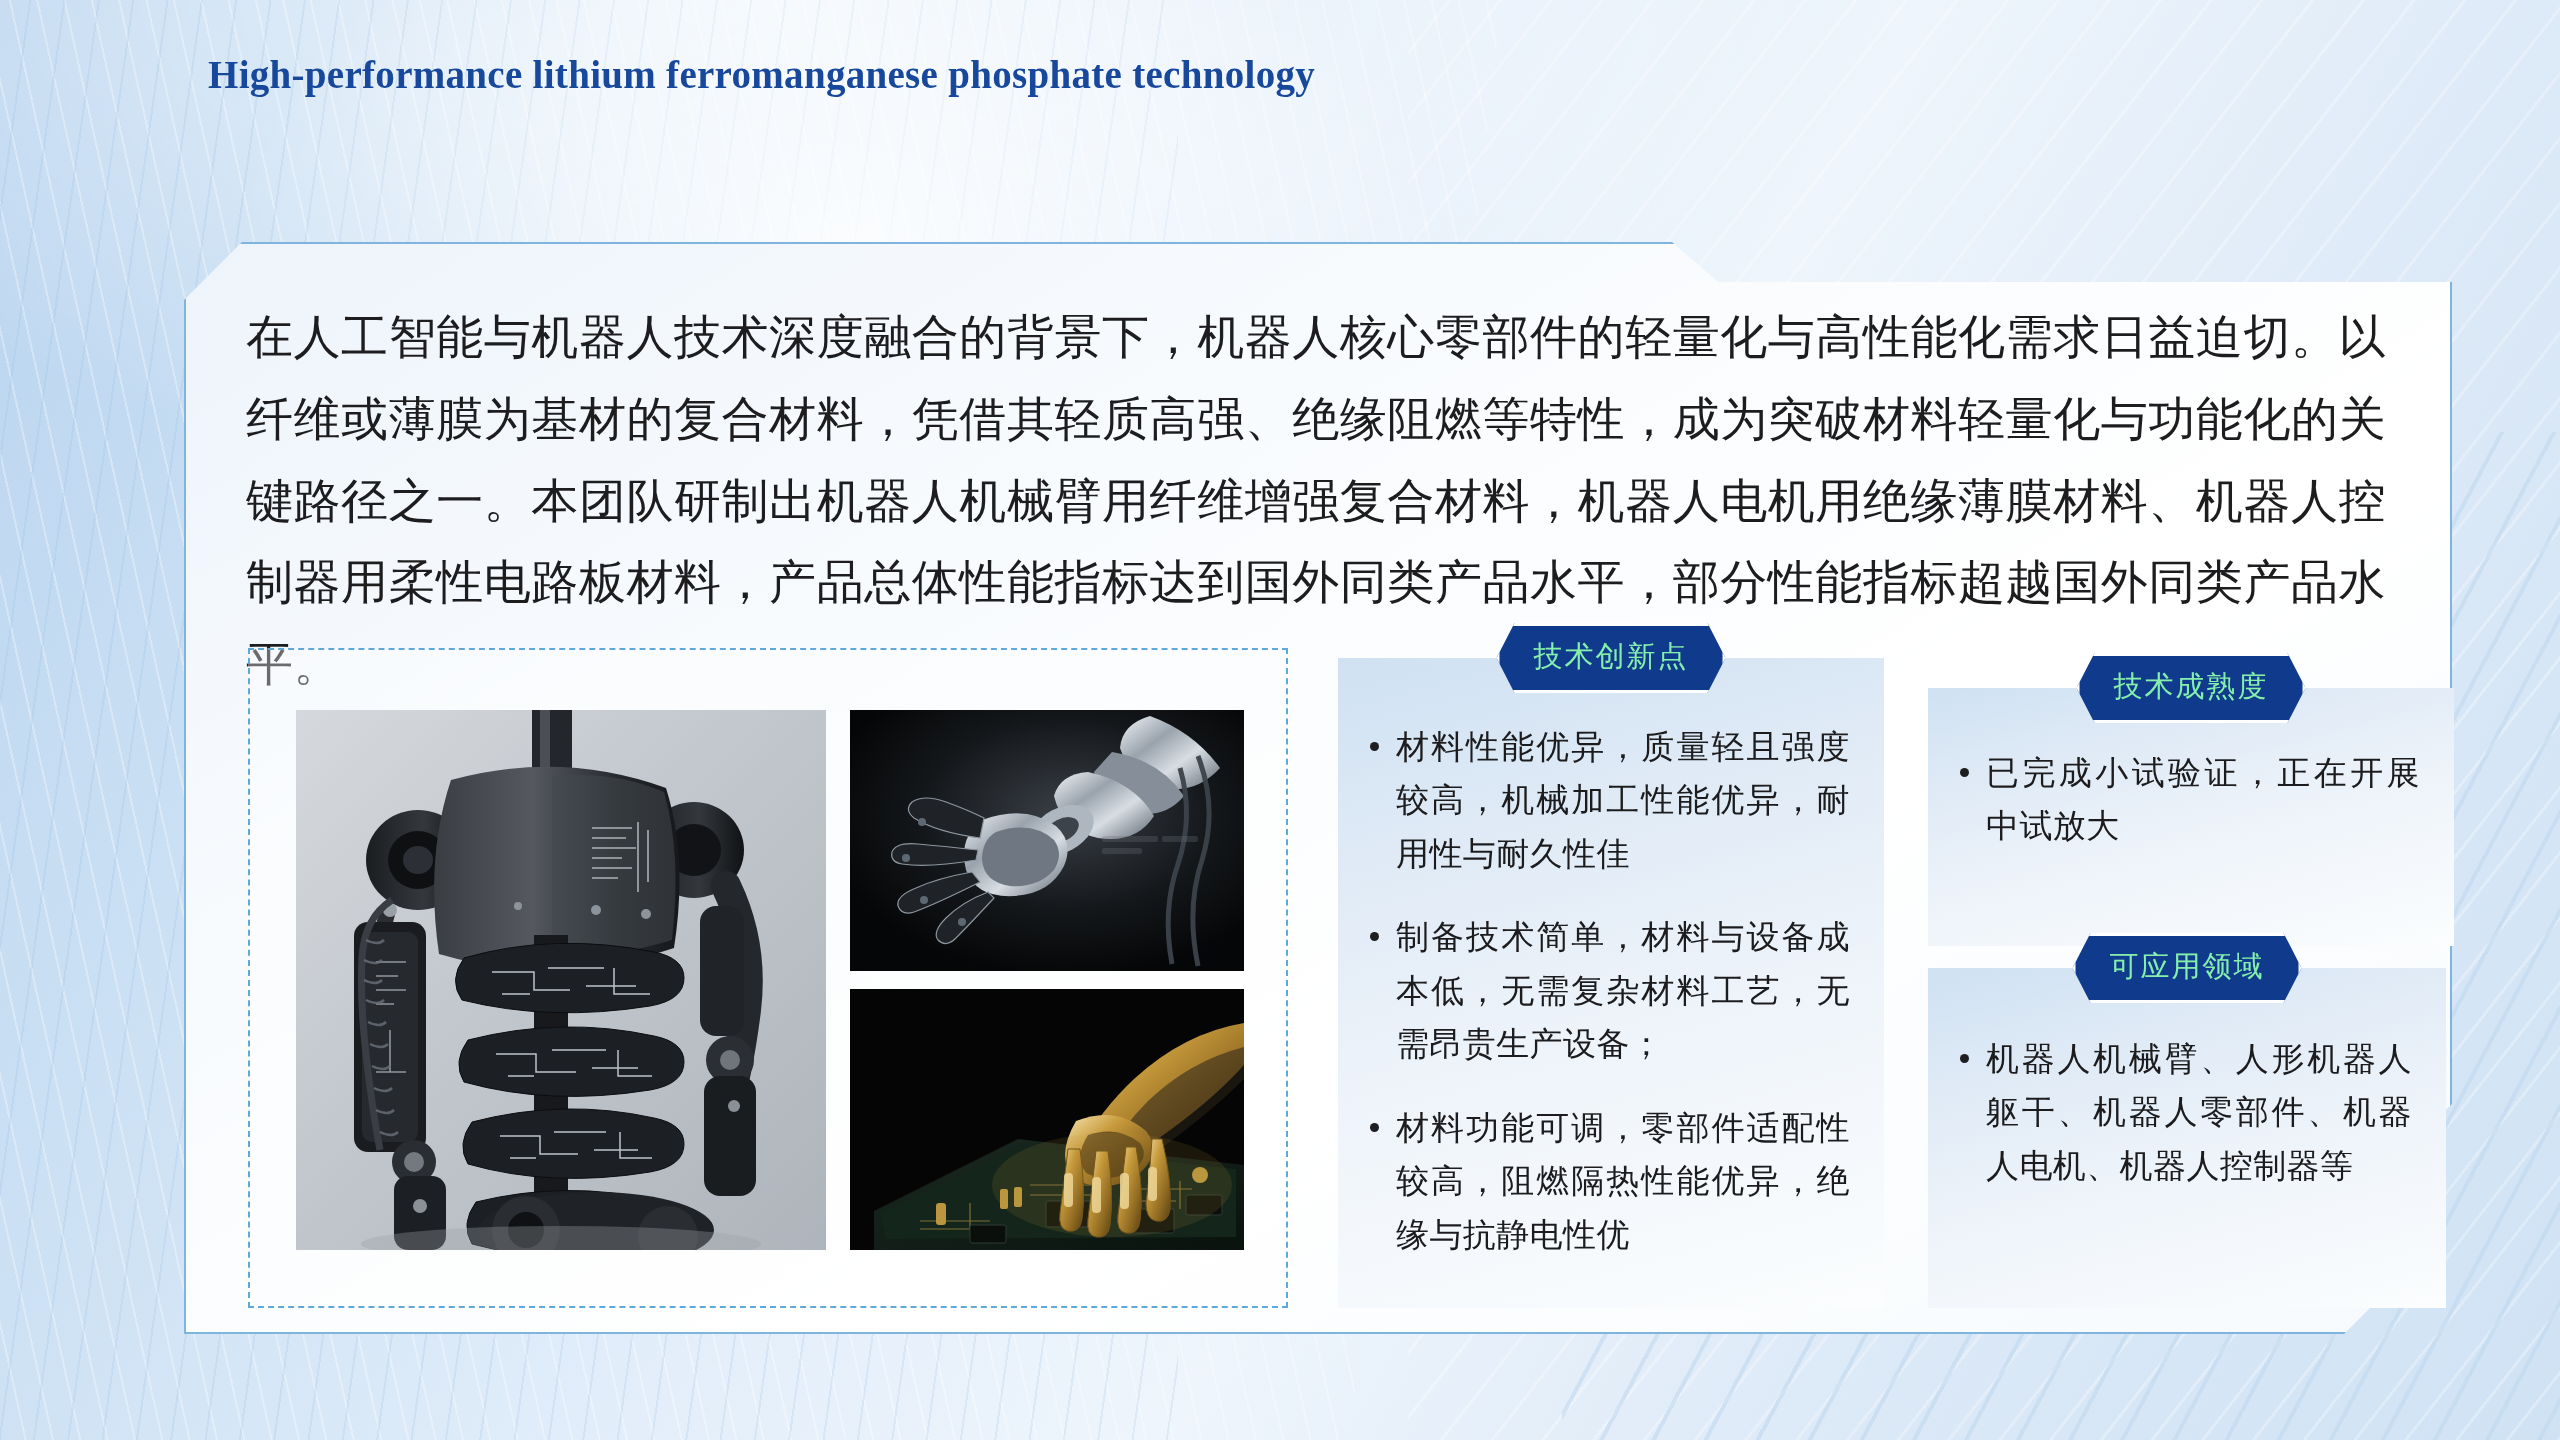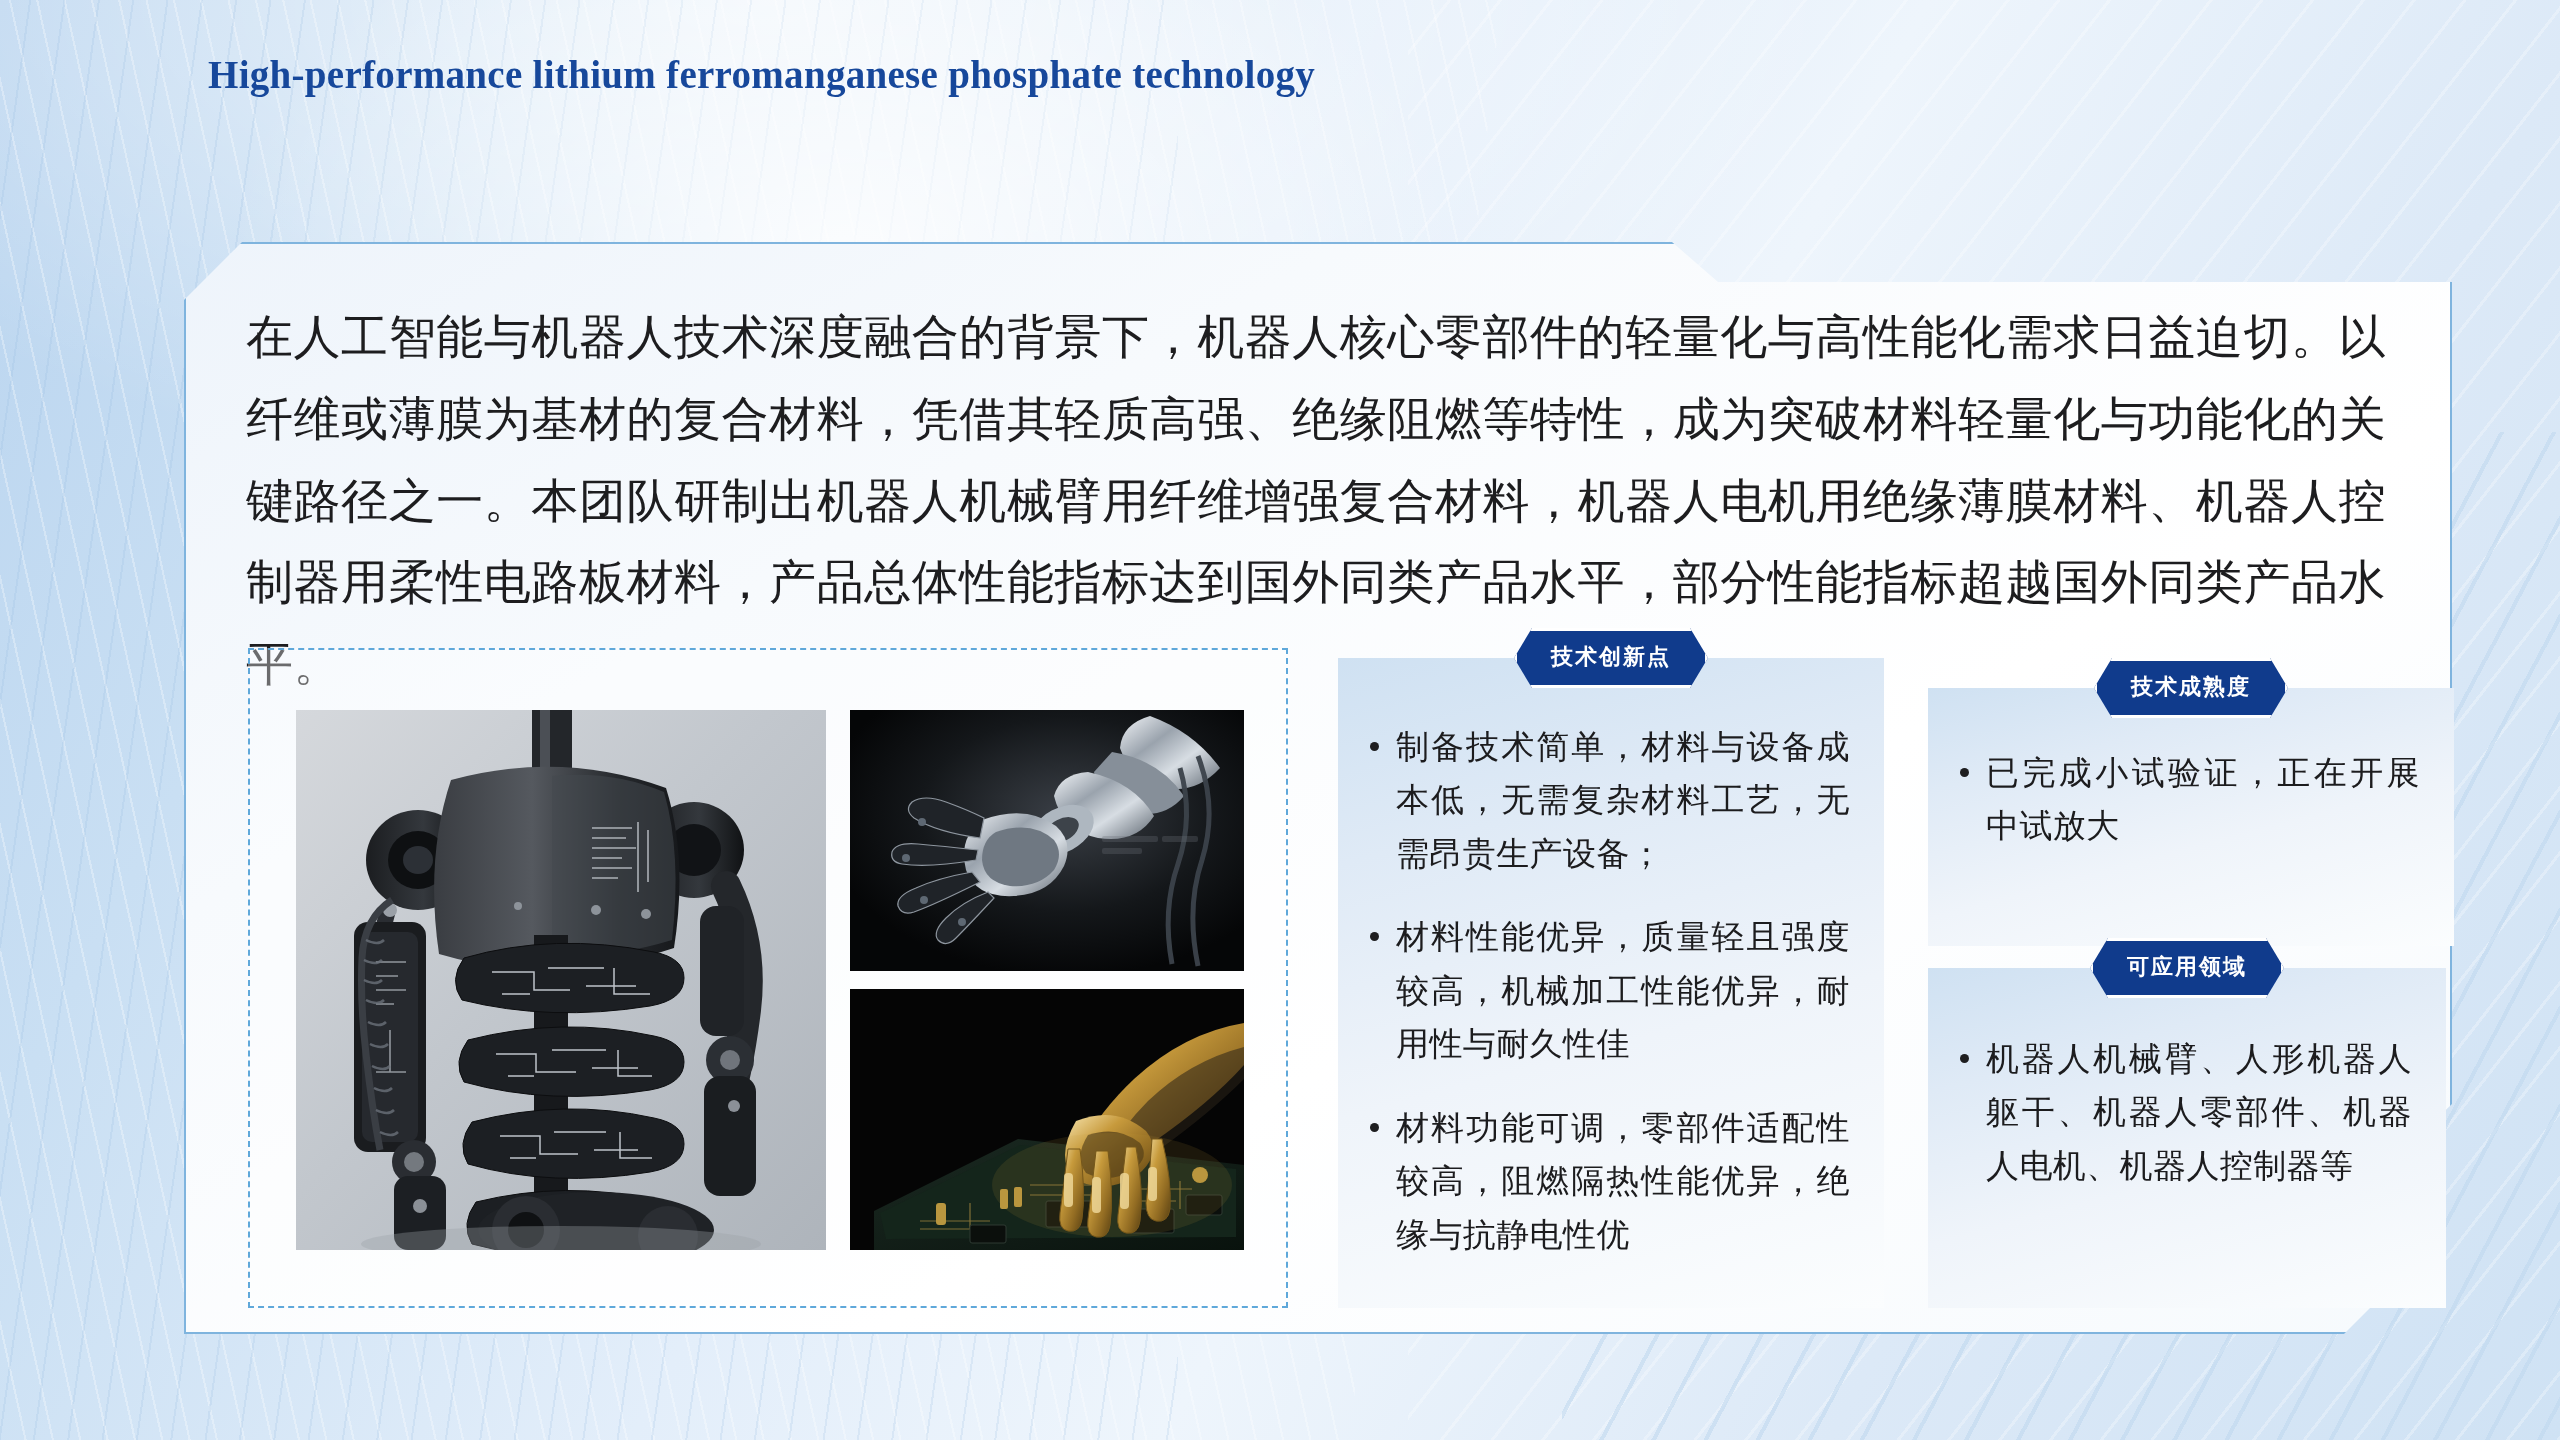--- a/index.html
+++ b/index.html
@@ -117,21 +117,21 @@
     position:absolute;
     background:linear-gradient(165deg,#cfe1f2 0%, #dfeaf6 26%, #eff4fa 58%, #fbfdfe 100%);
   }
   #panel-innovation{ left:1338px; top:658px; width:546px; height:650px; }
   #panel-maturity  { left:1928px; top:688px; width:526px; height:258px; }
   #panel-apps      { left:1928px; top:968px; width:518px; height:340px; }
 
   .badge{
     position:absolute; top:0; left:50%; transform:translate(-50%,-50%);
     background:#103b8c;
-    color:#ffffff; font-size:22px; font-weight:700; letter-spacing:2px;
+    color:#86efac; font-size:29px; font-weight:400; letter-spacing:2px;
     padding:11px 34px 13px;
     border:3px solid #ffffff;
     clip-path:polygon(18px 0, calc(100% - 18px) 0, 100% 50%, calc(100% - 18px) 100%, 18px 100%, 0 50%);
     white-space:nowrap;
     box-shadow:0 2px 7px rgba(20,55,120,.35);
   }
   .badge-wrap{ position:absolute; top:0; left:0; width:100%; height:0; z-index:4; }
 
   ul.bullets{ list-style:none; padding:62px 34px 0 28px; }
   ul.bullets li{
@@ -379,22 +379,22 @@
 
     </div>
   </div>
 </div>
 
 <div class="panel" id="panel-innovation">
   <div class="badge-wrap">
     <div class="badge">技术创新点</div>
   </div>
   <ul class="bullets">
+    <li>材料性能优异，质量轻且强度较高，机械加工性能优异，耐用性与耐久性佳</li>
     <li>制备技术简单，材料与设备成本低，无需复杂材料工艺，无需昂贵生产设备；</li>
-    <li>材料性能优异，质量轻且强度较高，机械加工性能优异，耐用性与耐久性佳</li>
     <li>材料功能可调，零部件适配性较高，阻燃隔热性能优异，绝缘与抗静电性优</li>
   </ul>
 </div>
 
 <div class="panel" id="panel-maturity">
   <div class="badge-wrap">
     <div class="badge">技术成熟度</div>
   </div>
   <ul class="bullets">
     <li>已完成小试验证，正在开展中试放大</li>

